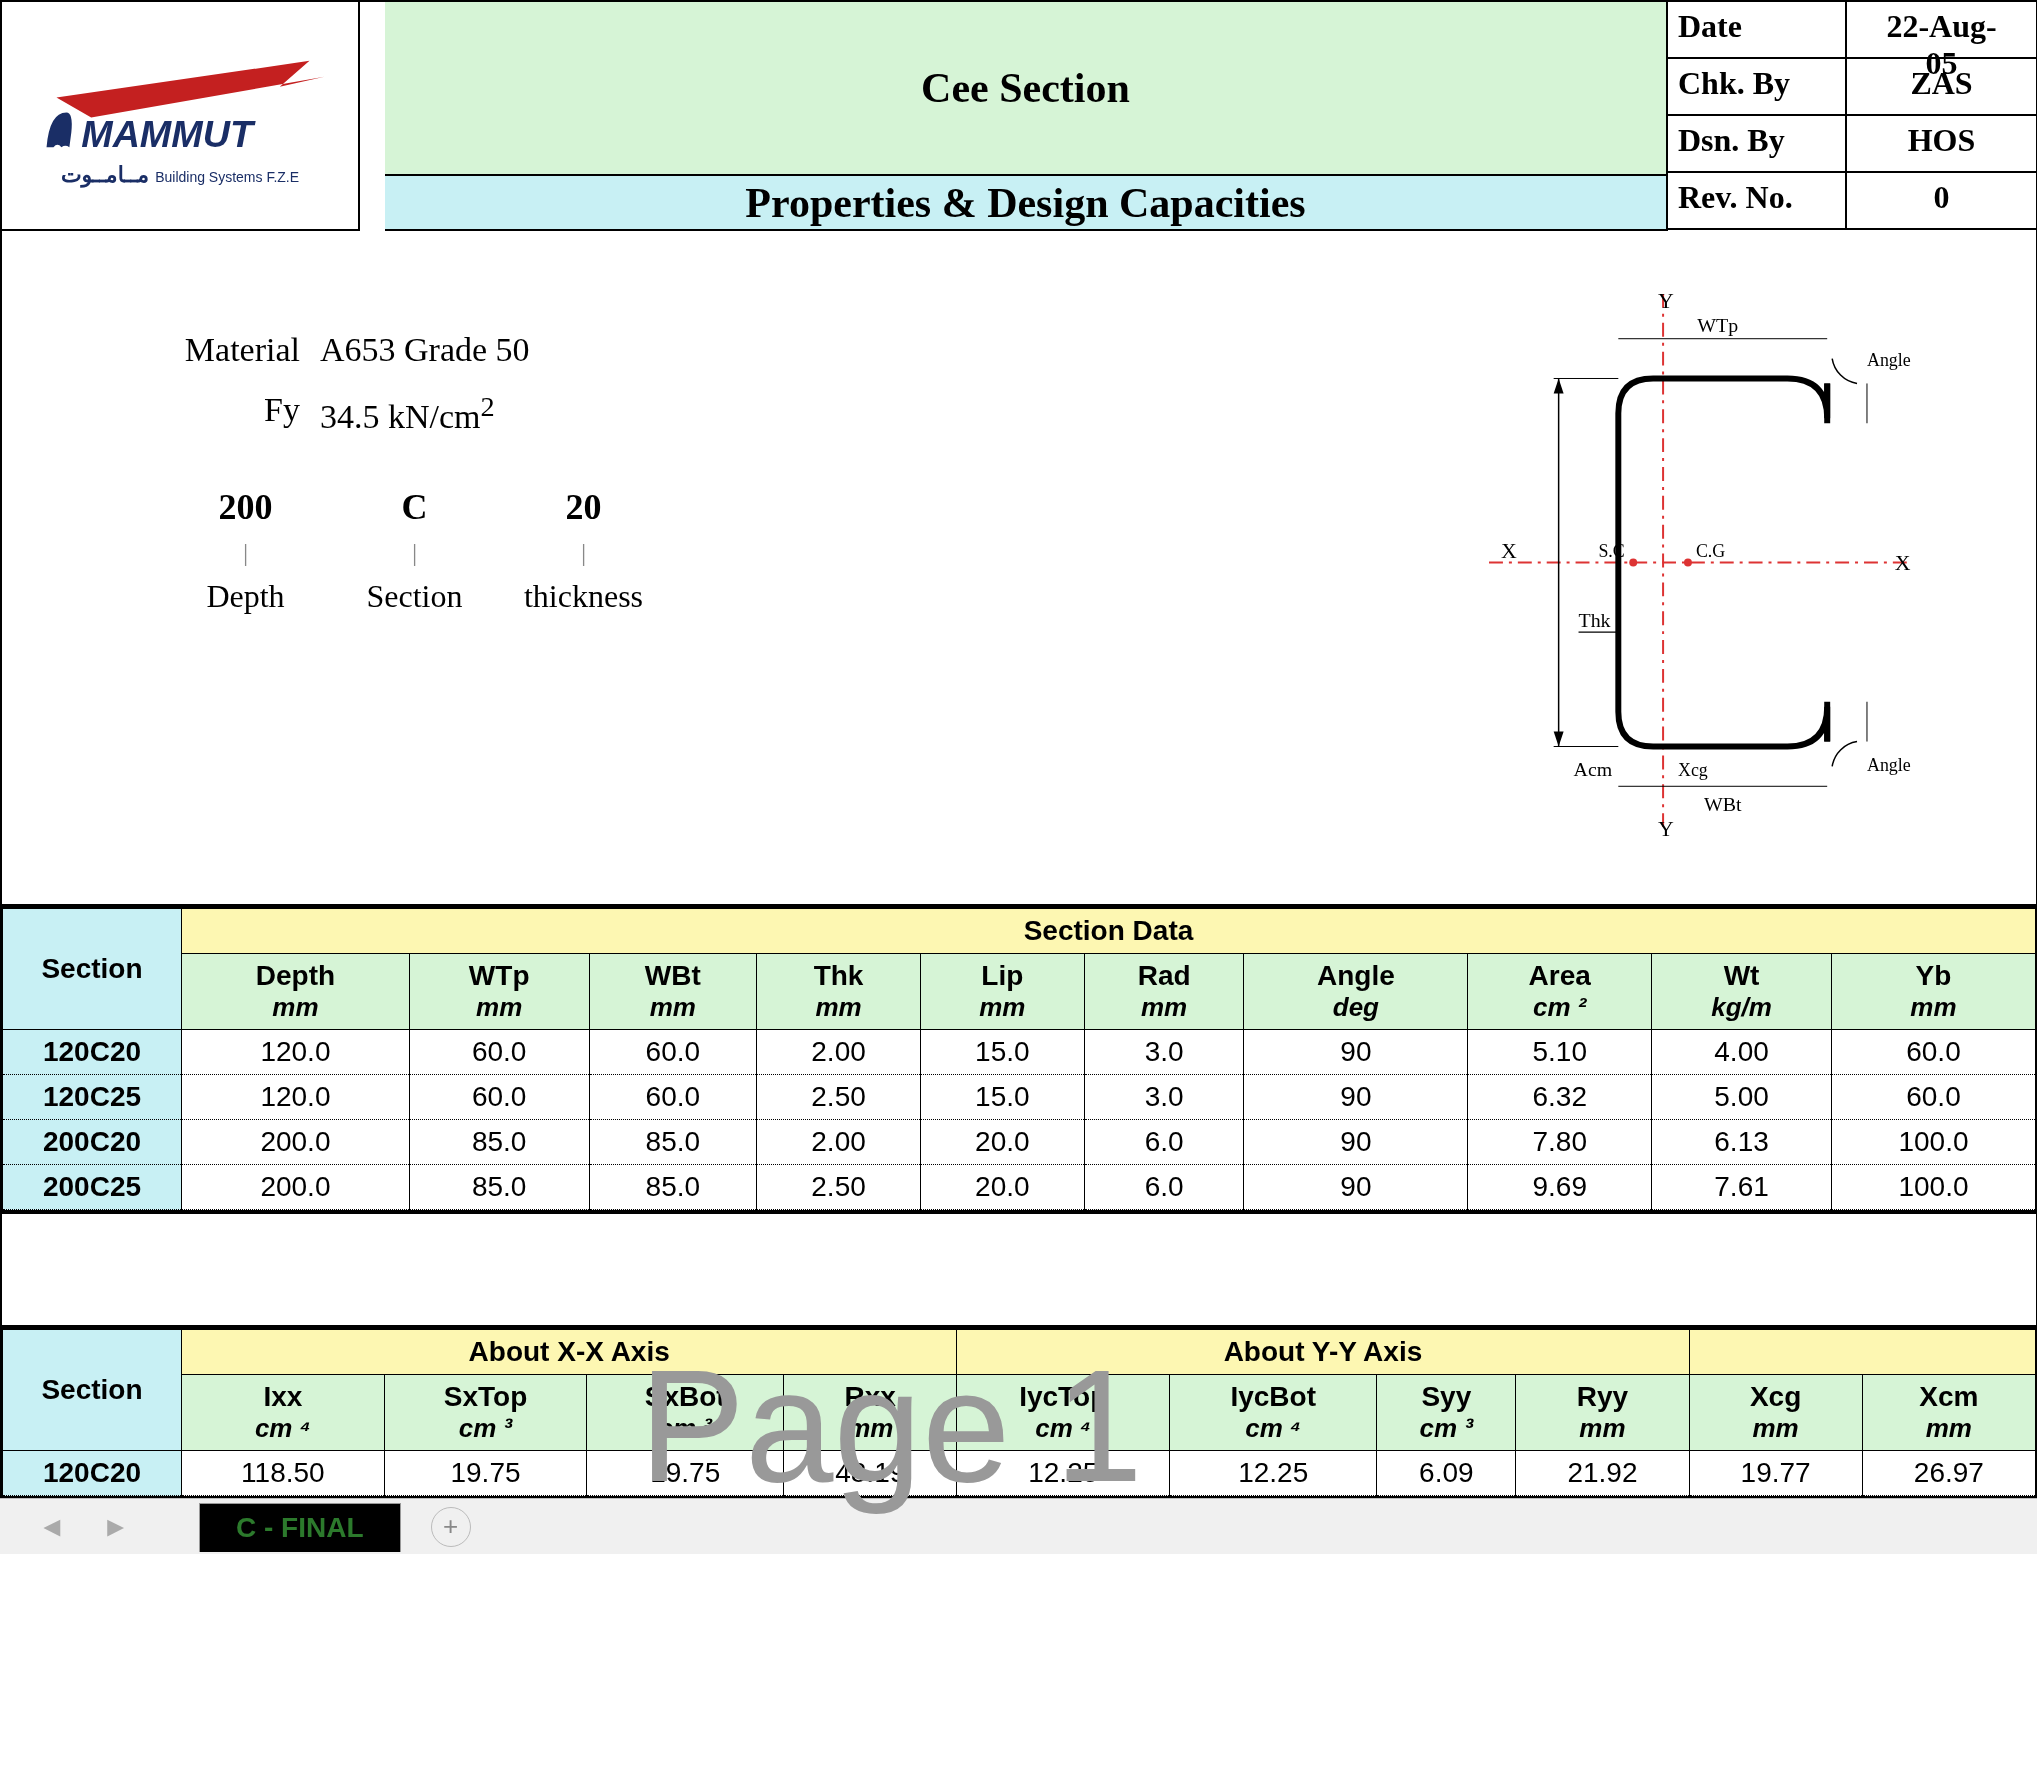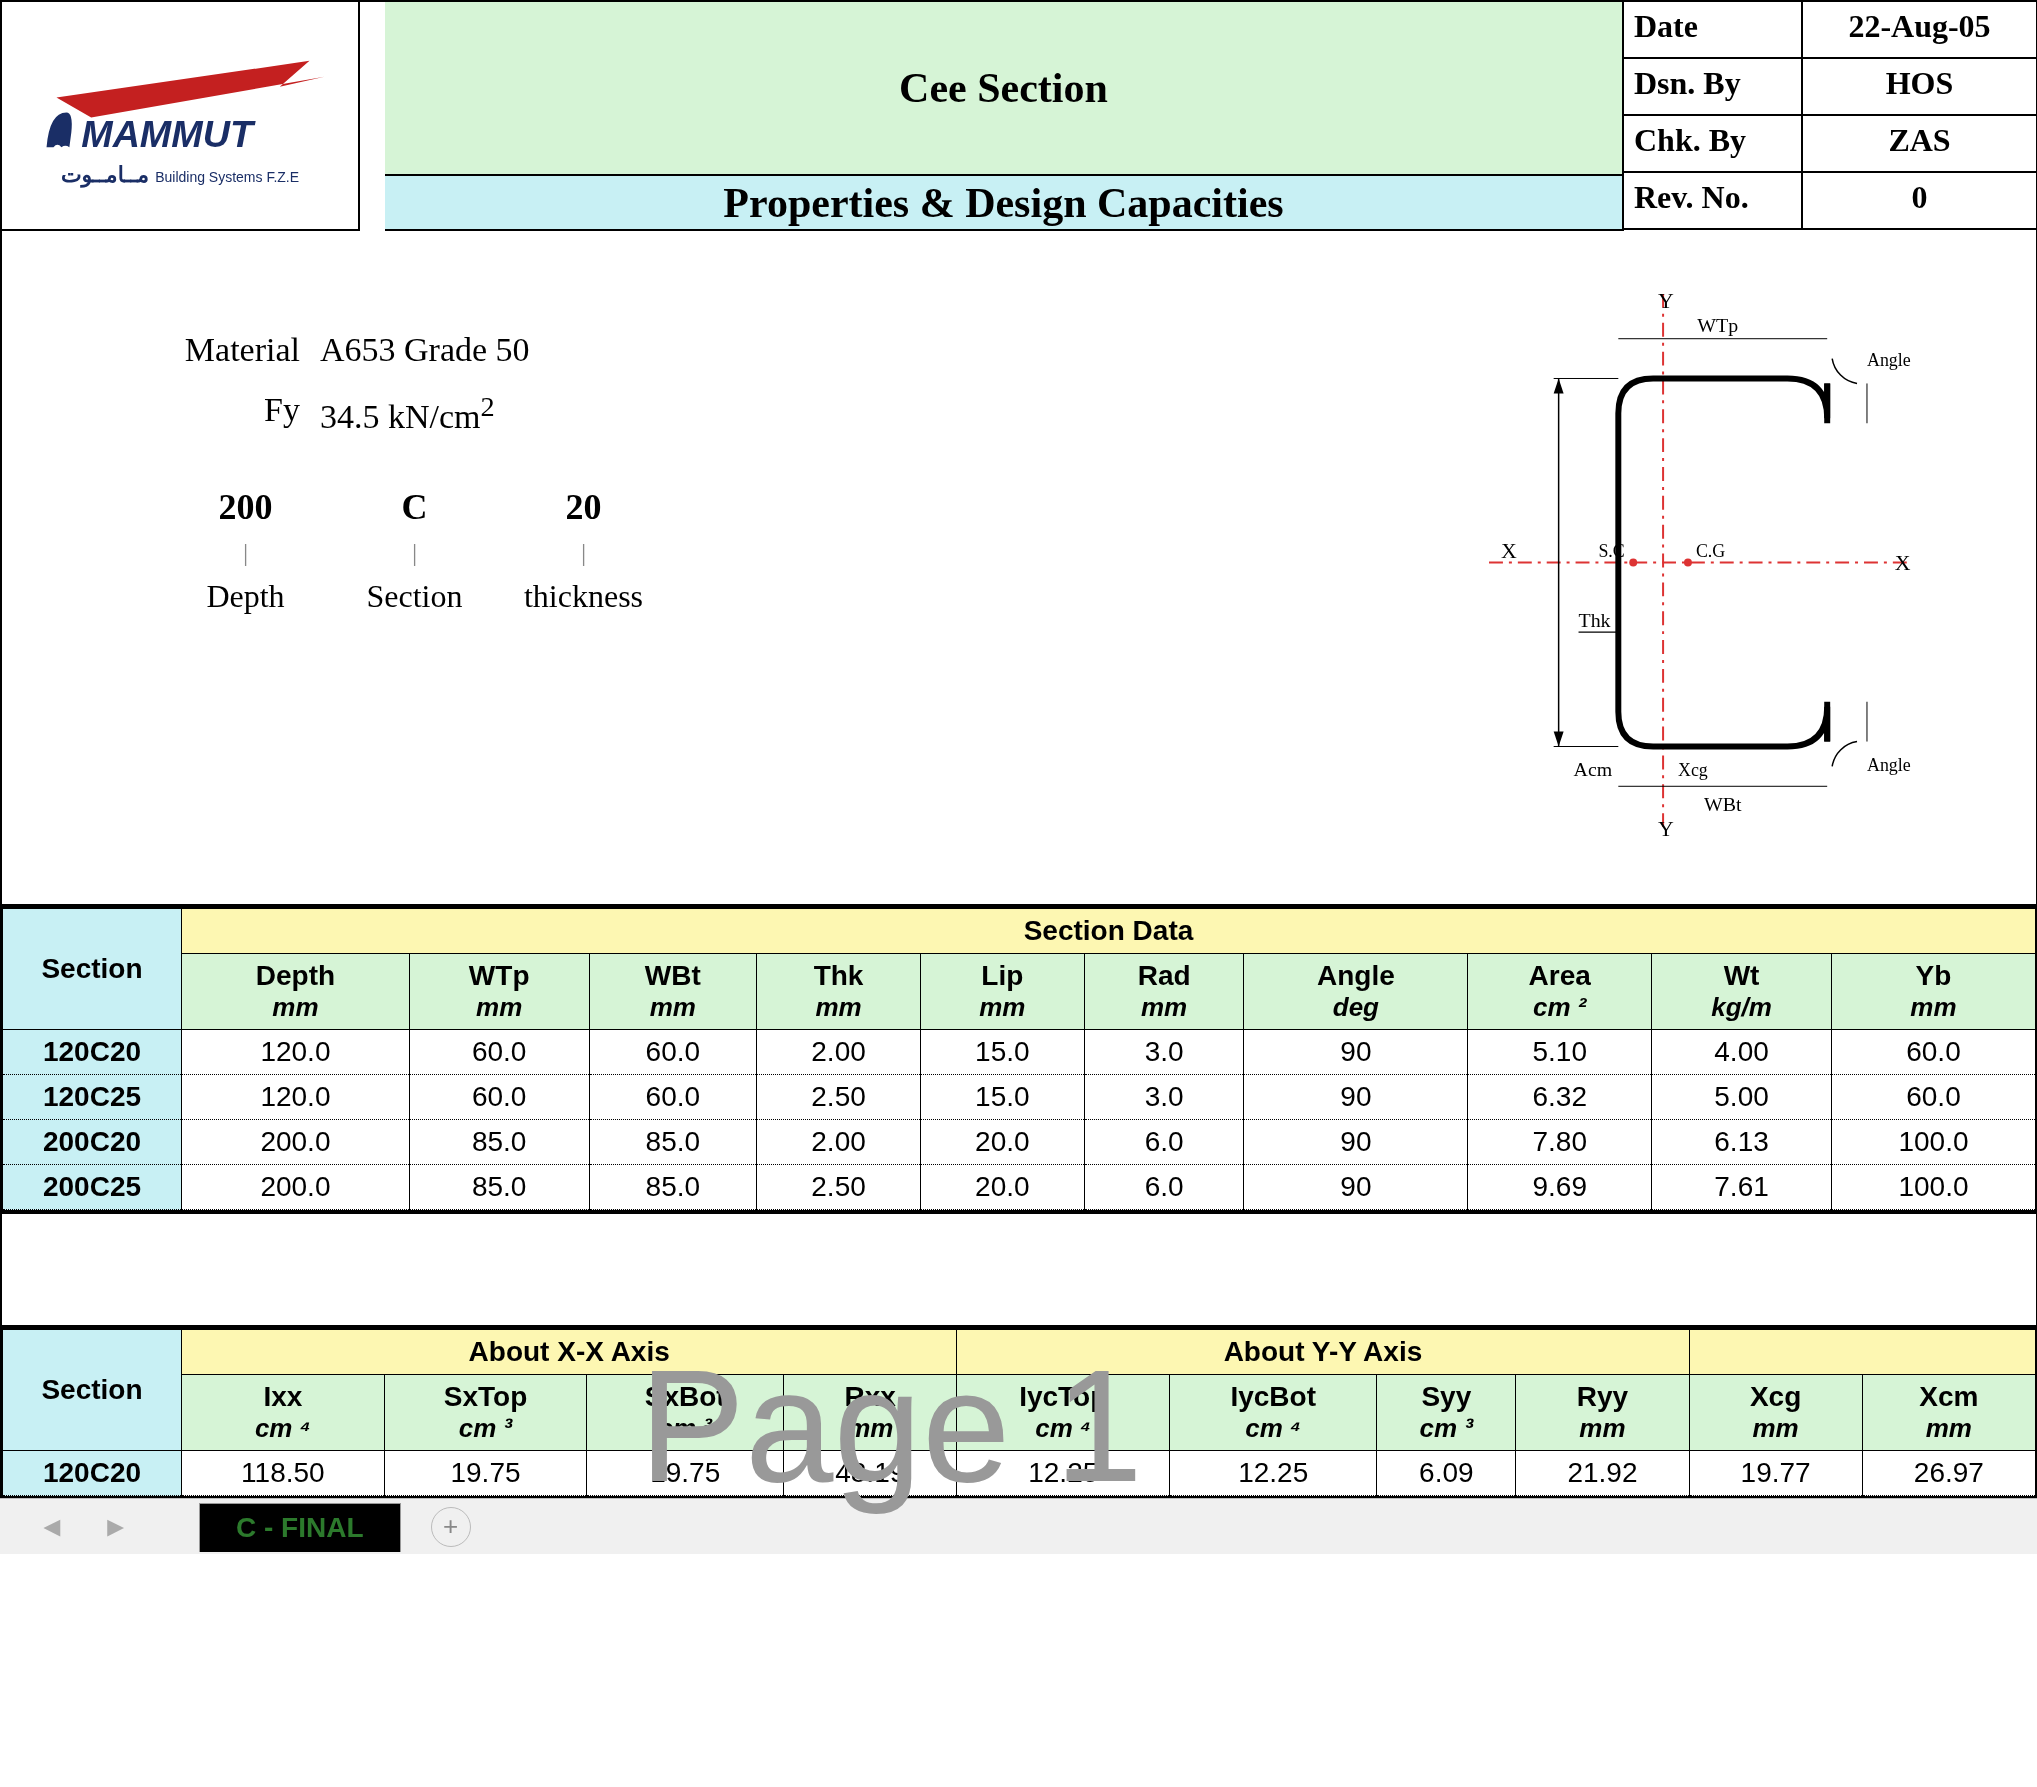--- a/index.html
+++ b/index.html
@@ -43,21 +43,21 @@
     height: 55px;
     background: #c8f0f4;
     border-bottom: 2px solid #000;
     display: flex;
     align-items: center;
     justify-content: center;
     font-size: 42px;
     font-weight: bold;
   }
   .info-col {
-    width: 414px;
+    width: 370px;
     border-left: 2px solid #000;
     display: flex;
     flex-direction: column;
   }
   .info-row {
     display: flex;
     height: 57px;
     border-bottom: 2px solid #000;
   }
   .info-row:last-child { border-bottom: 2px solid #000; }
@@ -192,26 +192,26 @@
     <div class="title-col">
       <div class="title-top">Cee Section</div>
       <div class="title-bottom">Properties &amp; Design Capacities</div>
     </div>
     <div class="info-col">
       <div class="info-row">
         <div class="info-label">Date</div>
         <div class="info-value">22-Aug-05</div>
       </div>
       <div class="info-row">
+        <div class="info-label">Chk. By</div>
+        <div class="info-value">ZAS</div>
+      </div>
+      <div class="info-row">
         <div class="info-label">Dsn. By</div>
         <div class="info-value">HOS</div>
-      </div>
-      <div class="info-row">
-        <div class="info-label">Chk. By</div>
-        <div class="info-value">ZAS</div>
       </div>
       <div class="info-row">
         <div class="info-label">Rev. No.</div>
         <div class="info-value">0</div>
       </div>
     </div>
   </div>
 
   <div class="body-area">
     <div class="material-block">

